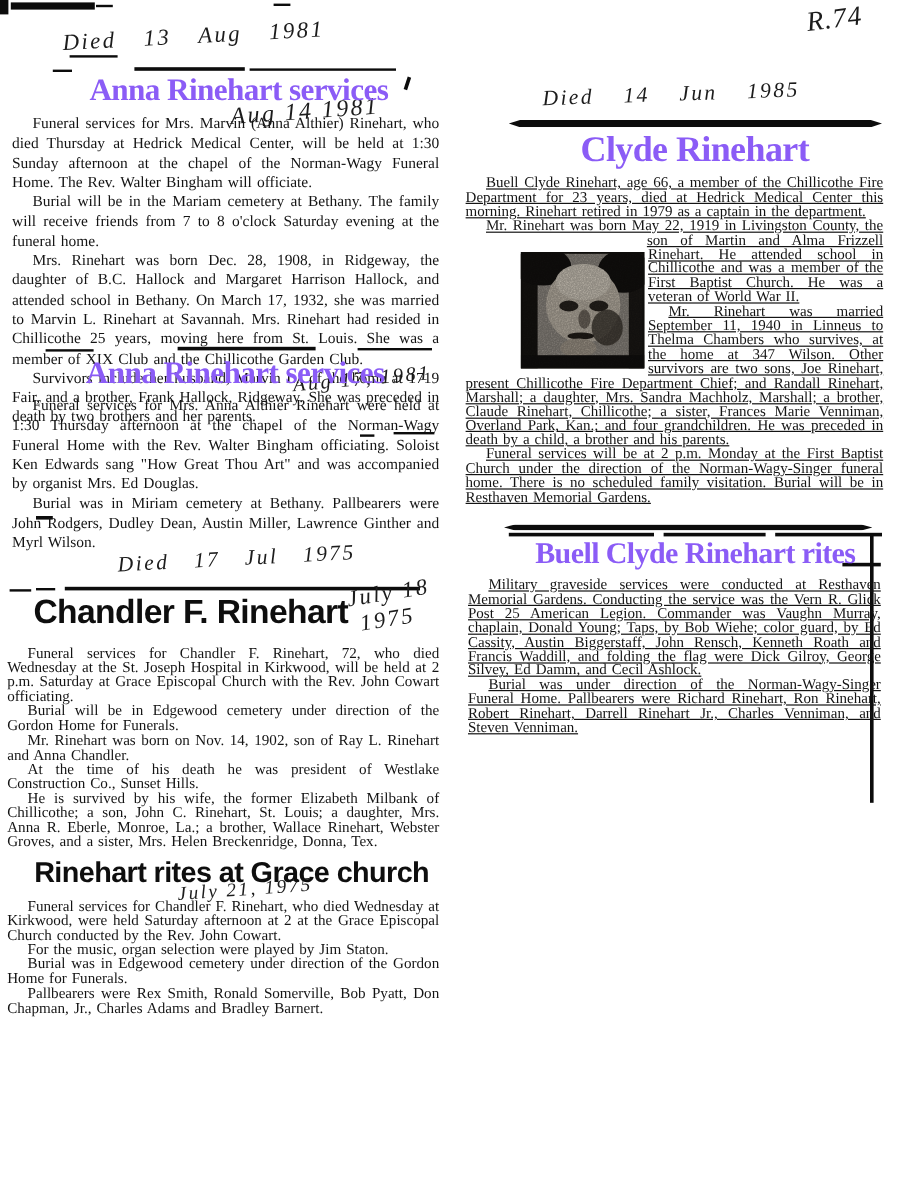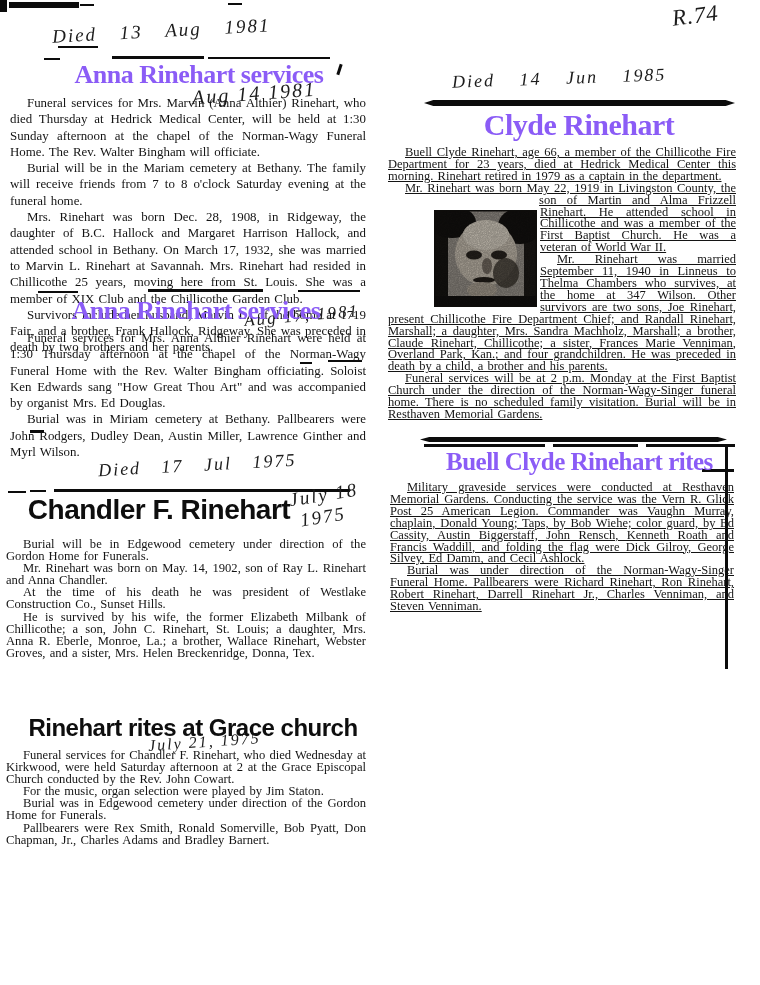--- a/index.html
+++ b/index.html
@@ -127,22 +127,23 @@
   <h2 class="hl-serif" style="font-size:26px;padding-left:16px;">Anna Rinehart services</h2>
   <div class="btext" style="margin-top:4px;">
     <p>Funeral services for Mrs. Anna Althier Rinehart were held at 1:30 Thursday afternoon at the chapel of the Norman-Wagy Funeral Home with the Rev. Walter Bingham officiating. Soloist Ken Edwards sang "How Great Thou Art" and was accompanied by organist Mrs. Ed Douglas.</p>
     <p>Burial was in Miriam cemetery at Bethany. Pallbearers were John Rodgers, Dudley Dean, Austin Miller, Lawrence Ginther and Myrl Wilson.</p>
   </div>
 </div>
 
 <div class="article tight" style="left:6px;top:494px;width:360px;">
   <h2 class="hl-sans" style="font-size:28px;padding-right:54px;">Chandler F. Rinehart</h2>
   <div class="btext" style="margin-top:12px;">
+    <p>Funeral services for Chandler F. Rinehart, 72, who died Wednesday at the St. Joseph Hospital in Kirkwood, will be held at 2 p.m. Saturday at Grace Episcopal Church with the Rev. John Cowart officiating.</p>
     <p>Burial will be in Edgewood cemetery under direction of the Gordon Home for Funerals.</p>
-    <p>Mr. Rinehart was born on May. 14, 1902, son of Ray L. Rinehart and Anna Chandler.</p>
+    <p>Mr. Rinehart was born on Nov. 14, 1902, son of Ray L. Rinehart and Anna Chandler.</p>
     <p>At the time of his death he was president of Westlake Construction Co., Sunset Hills.</p>
     <p>He is survived by his wife, the former Elizabeth Milbank of Chillicothe; a son, John C. Rinehart, St. Louis; a daughter, Mrs. Anna R. Eberle, Monroe, La.; a brother, Wallace Rinehart, Webster Groves, and a sister, Mrs. Helen Breckenridge, Donna, Tex.</p>
   </div>
 </div>
 
 <div class="article tight" style="left:6px;top:714px;width:360px;">
   <h2 class="hl-sans" style="font-size:24px;padding-left:14px;">Rinehart rites at Grace church</h2>
   <div class="btext" style="margin-top:7px;">
     <p>Funeral services for Chandler F. Rinehart, who died Wednesday at Kirkwood, were held Saturday afternoon at 2 at the Grace Episcopal Church conducted by the Rev. John Cowart.</p>
     <p>For the music, organ selection were played by Jim Staton.</p>

